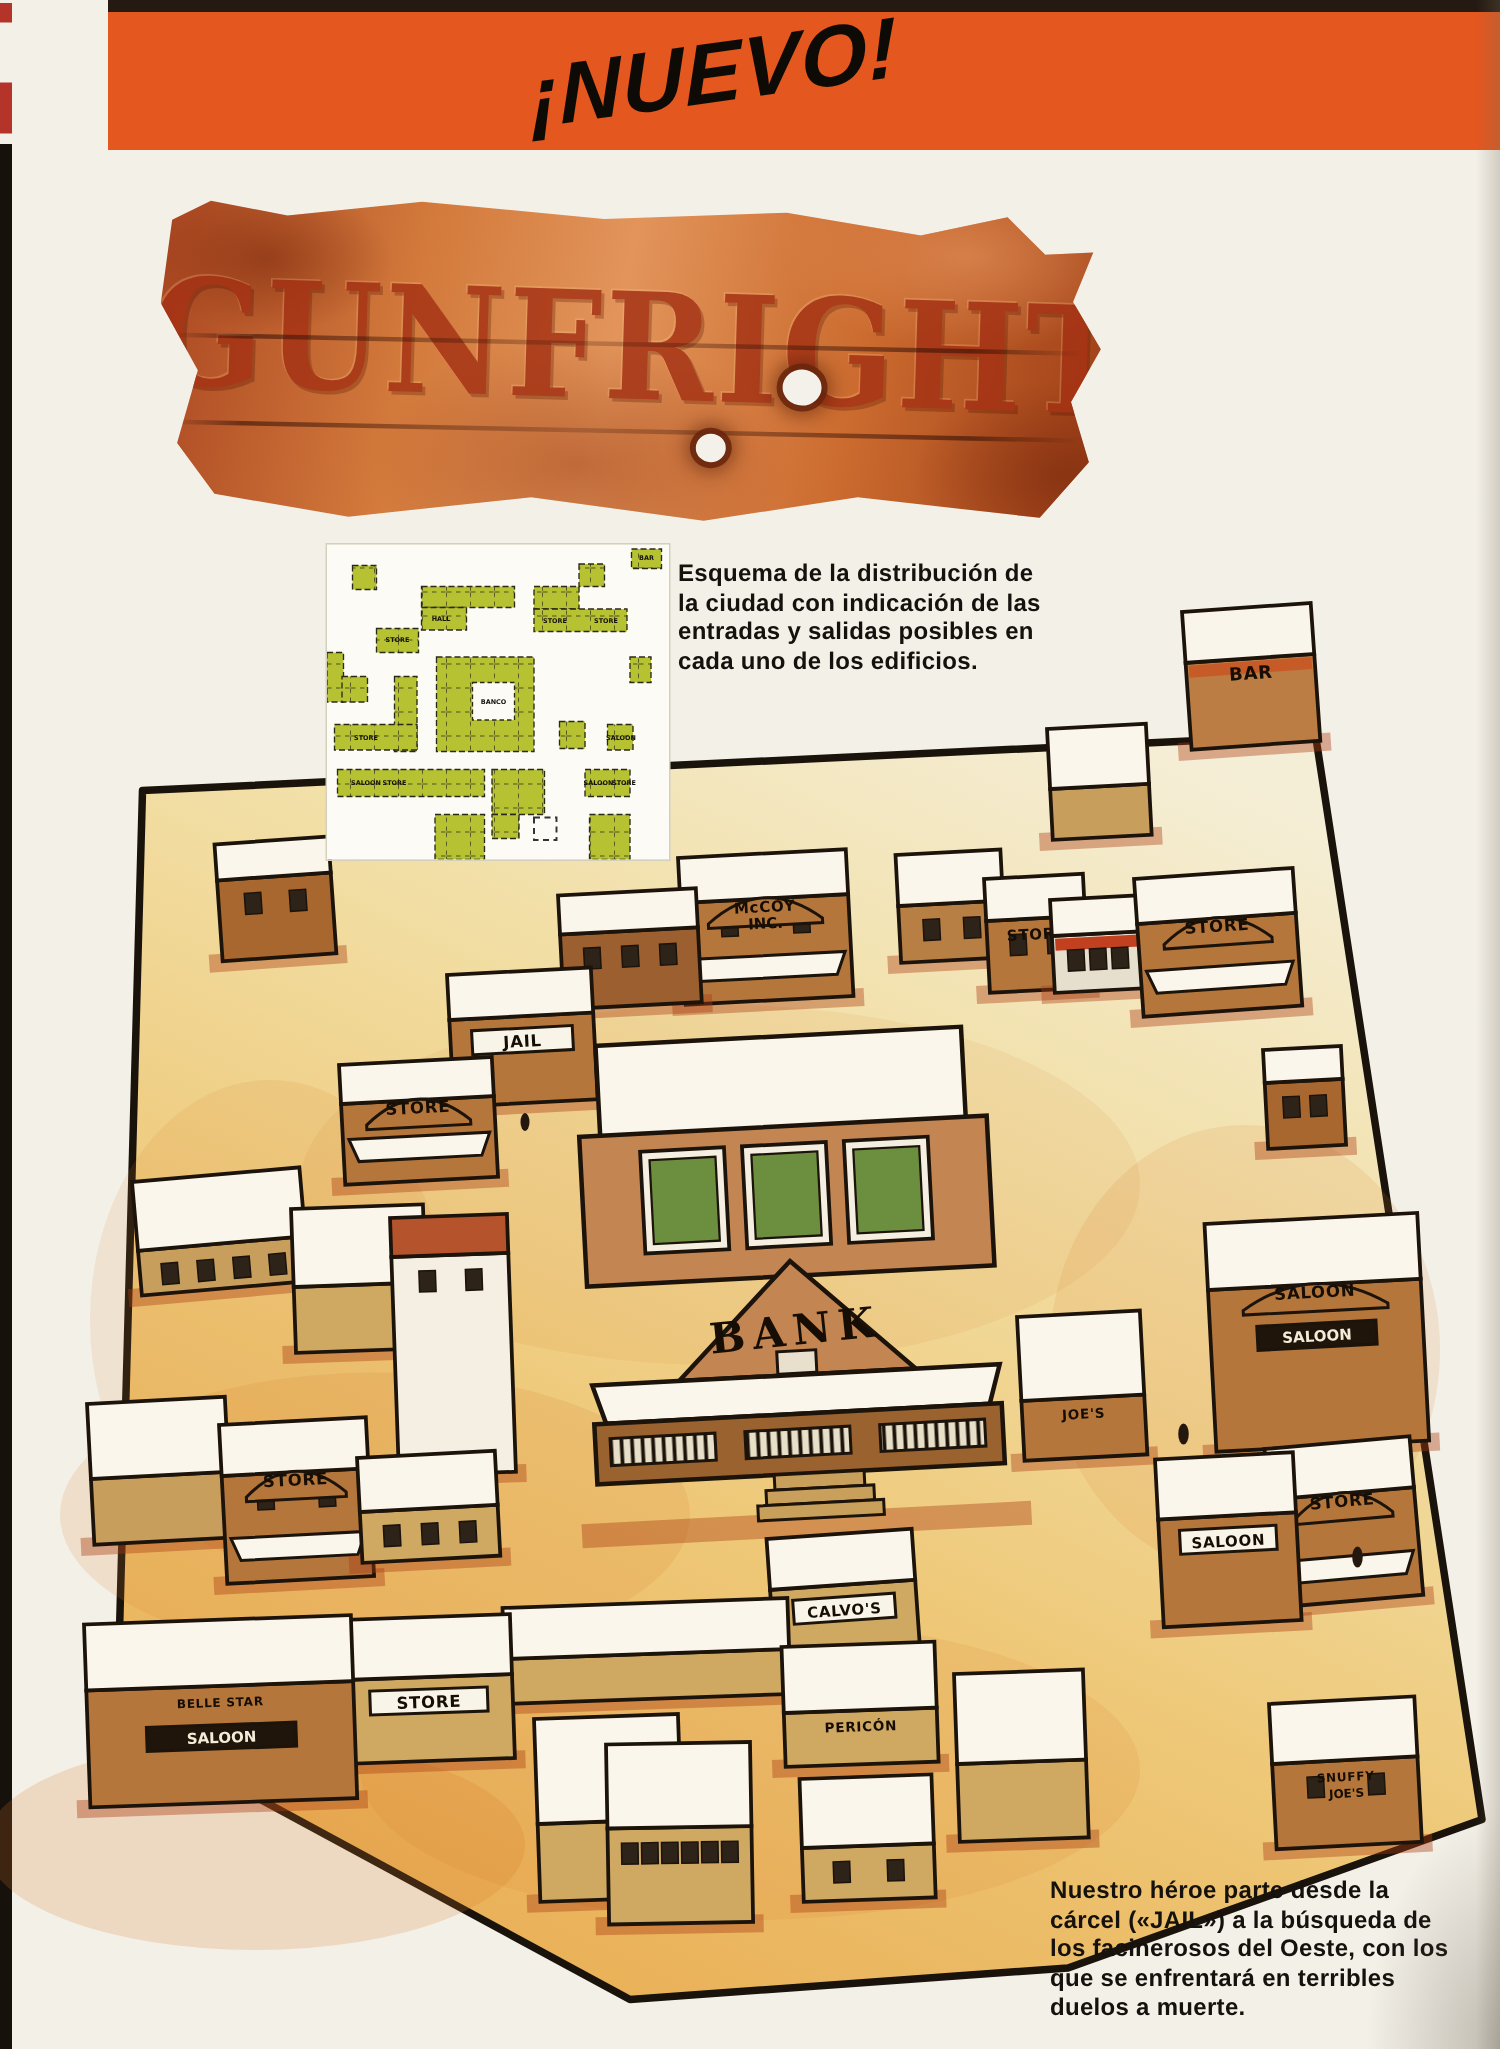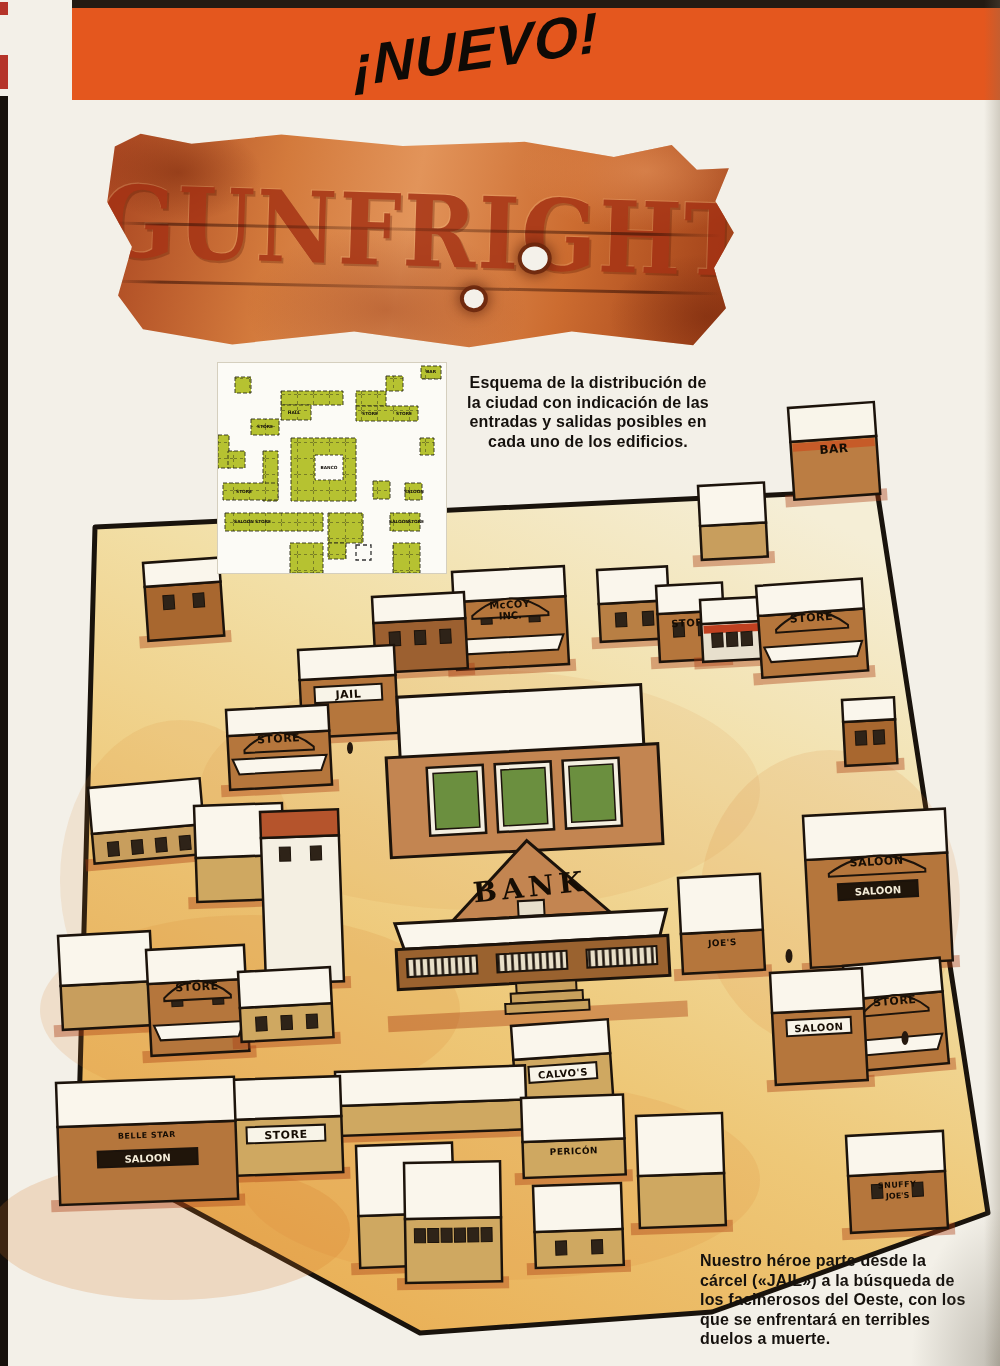--- a/index.html
+++ b/index.html
@@ -42,21 +42,21 @@
   .crack.c1{top:43%;}
   .crack.c2{top:69%;}
   .hole{position:absolute;border-radius:50%;background:#f4f1ea;
     box-shadow:0 0 0 4px rgba(104,36,12,.85),0 0 12px 7px rgba(84,28,8,.5);}
   .hole.h1{left:66%;top:50%;width:26px;height:24px;}
   .hole.h2{left:57%;top:70%;width:20px;height:19px;}
   #map{position:absolute;left:0;top:0;z-index:1;}
   #minimap{position:absolute;left:218px;top:363px;z-index:2;background:#fcfbf6;outline:1px solid #d5cfbe;}
   .intro{
     position:absolute;left:452px;top:373px;width:272px;margin:0;z-index:2;
-    font-size:16px;font-weight:bold;line-height:1.22;text-align:center;
+    font-size:16px;font-weight:bold;line-height:1.22;text-align:left;
     white-space:pre-line;color:#15110d;letter-spacing:.2px;
   }
   .footer-text{
     position:absolute;left:700px;top:1251px;width:300px;margin:0;z-index:3;
     font-size:16px;font-weight:bold;line-height:1.22;text-align:left;
     white-space:pre-line;color:#15110d;letter-spacing:.2px;
   }
   .right-shade{position:absolute;top:0;right:0;width:16px;height:100%;z-index:4;pointer-events:none;
     background:linear-gradient(90deg,rgba(120,110,90,0),rgba(120,110,90,.28));}
   .corner-shade{position:absolute;right:0;bottom:0;width:90px;height:160px;z-index:4;pointer-events:none;

